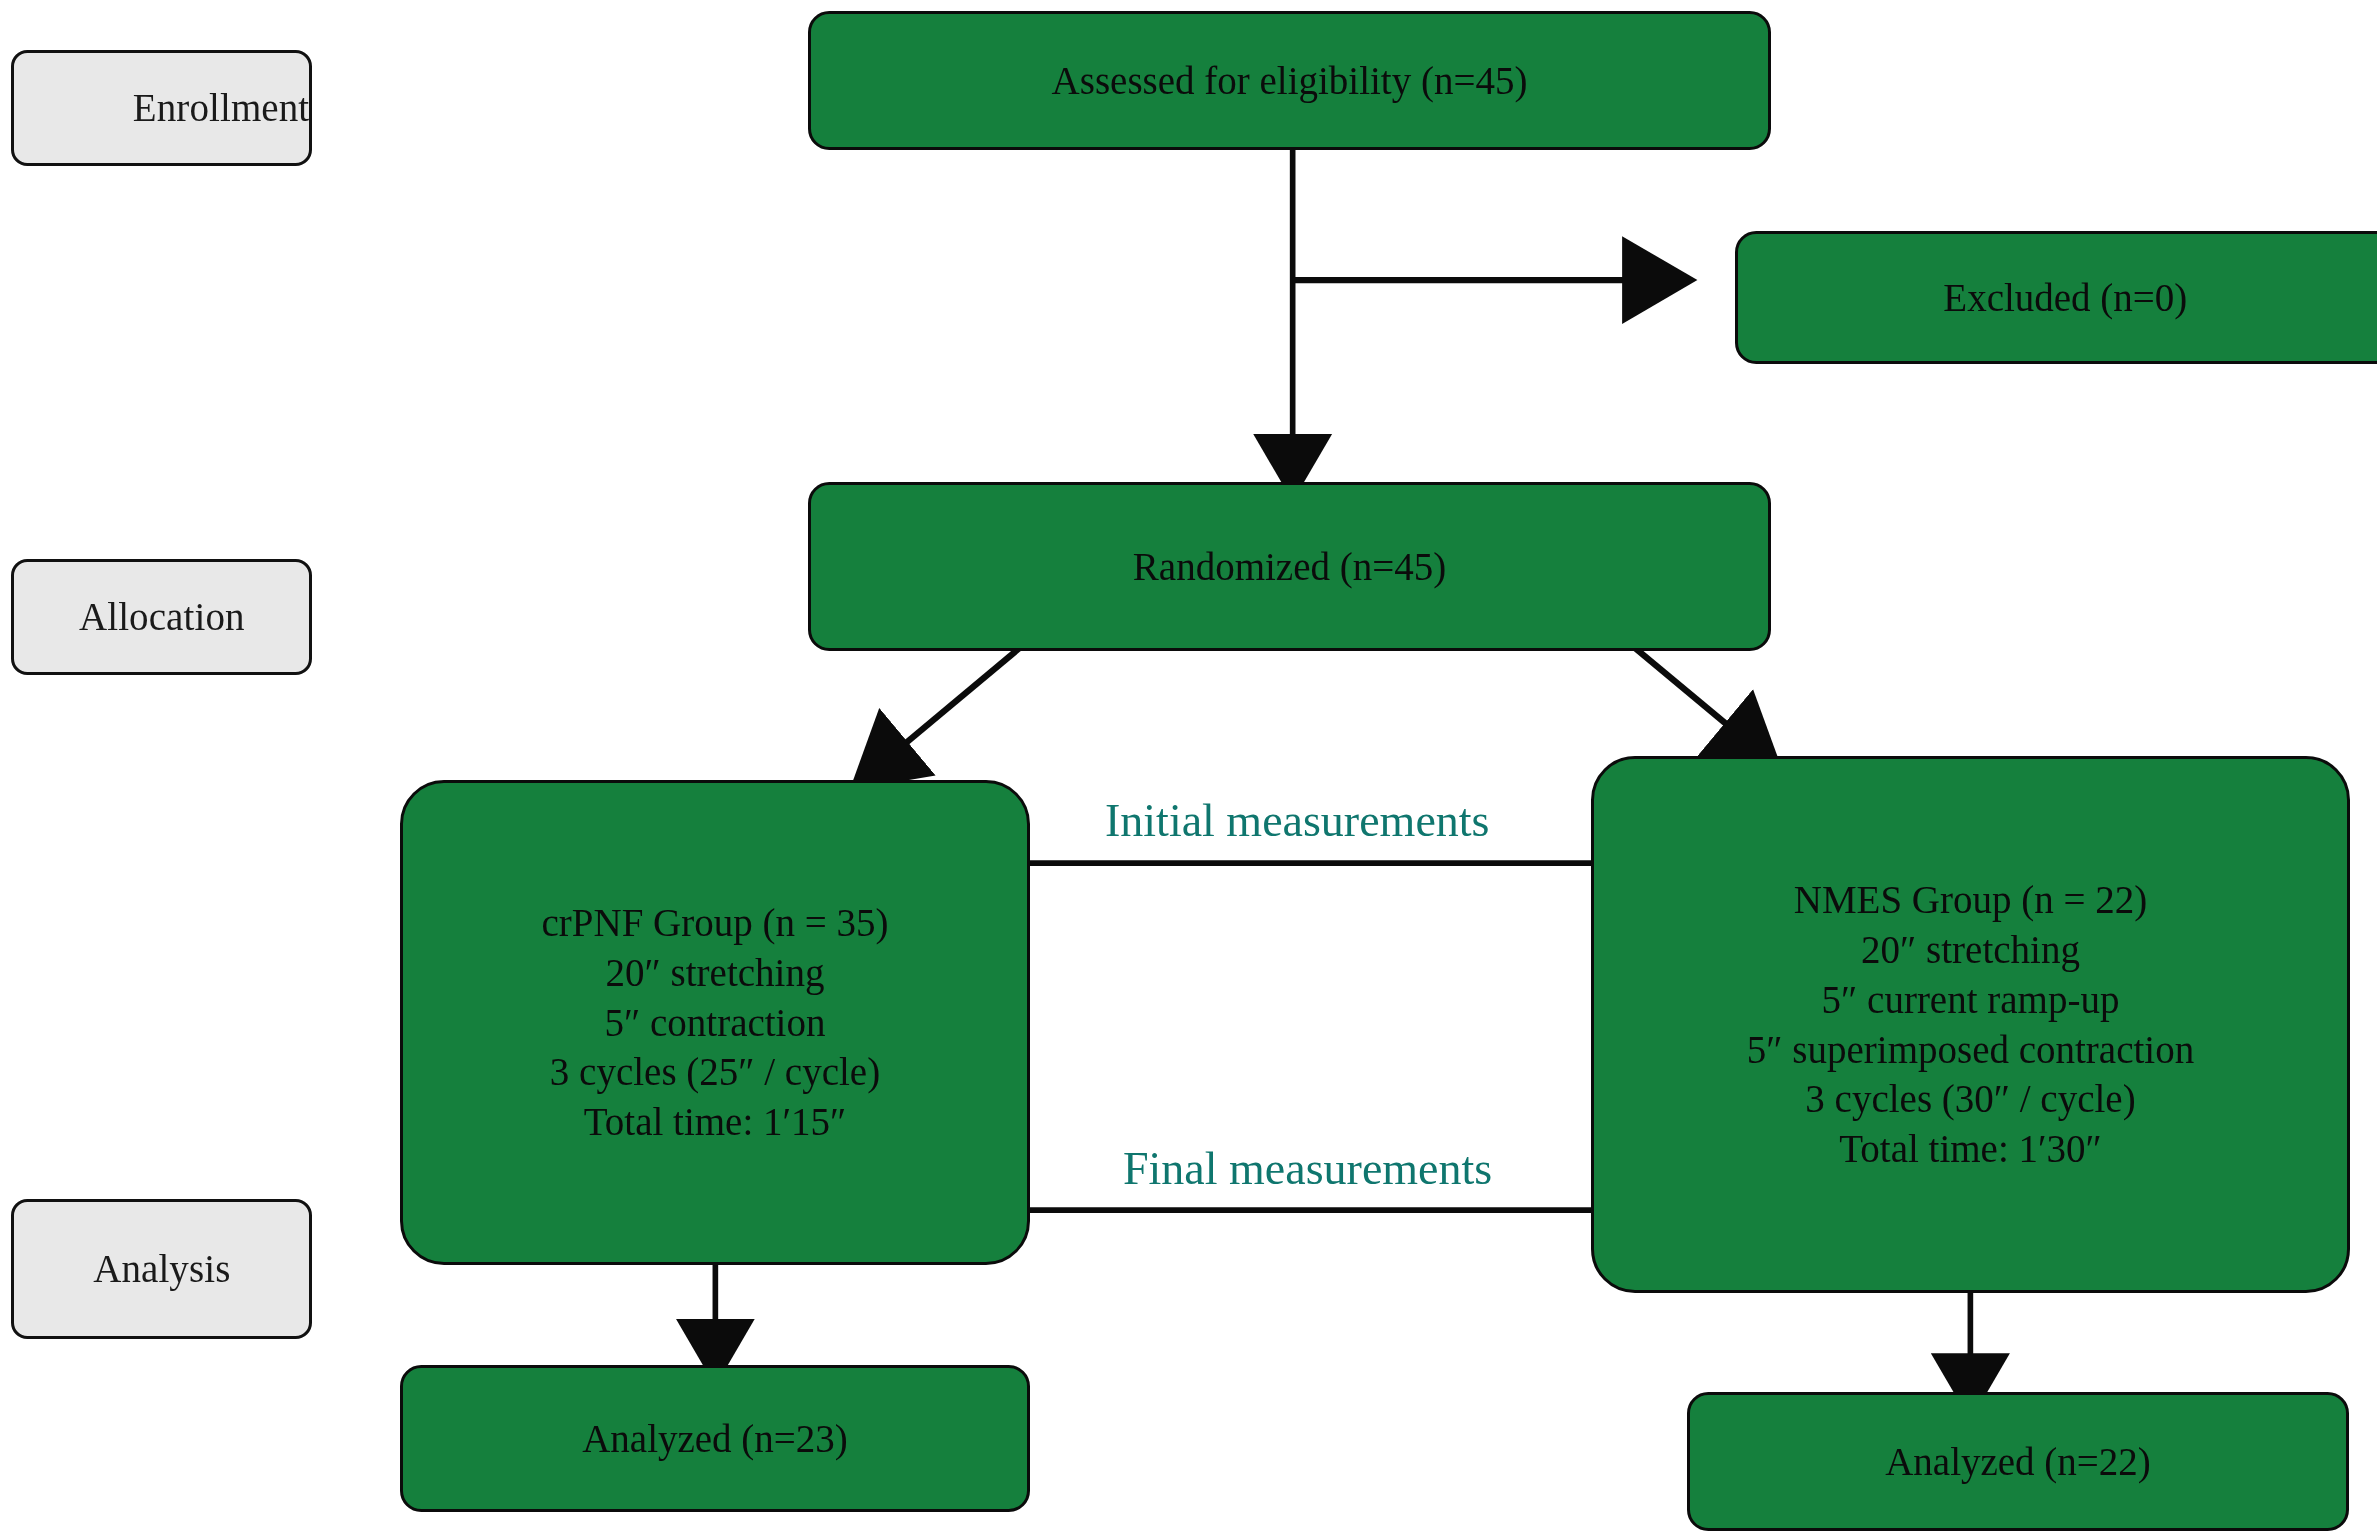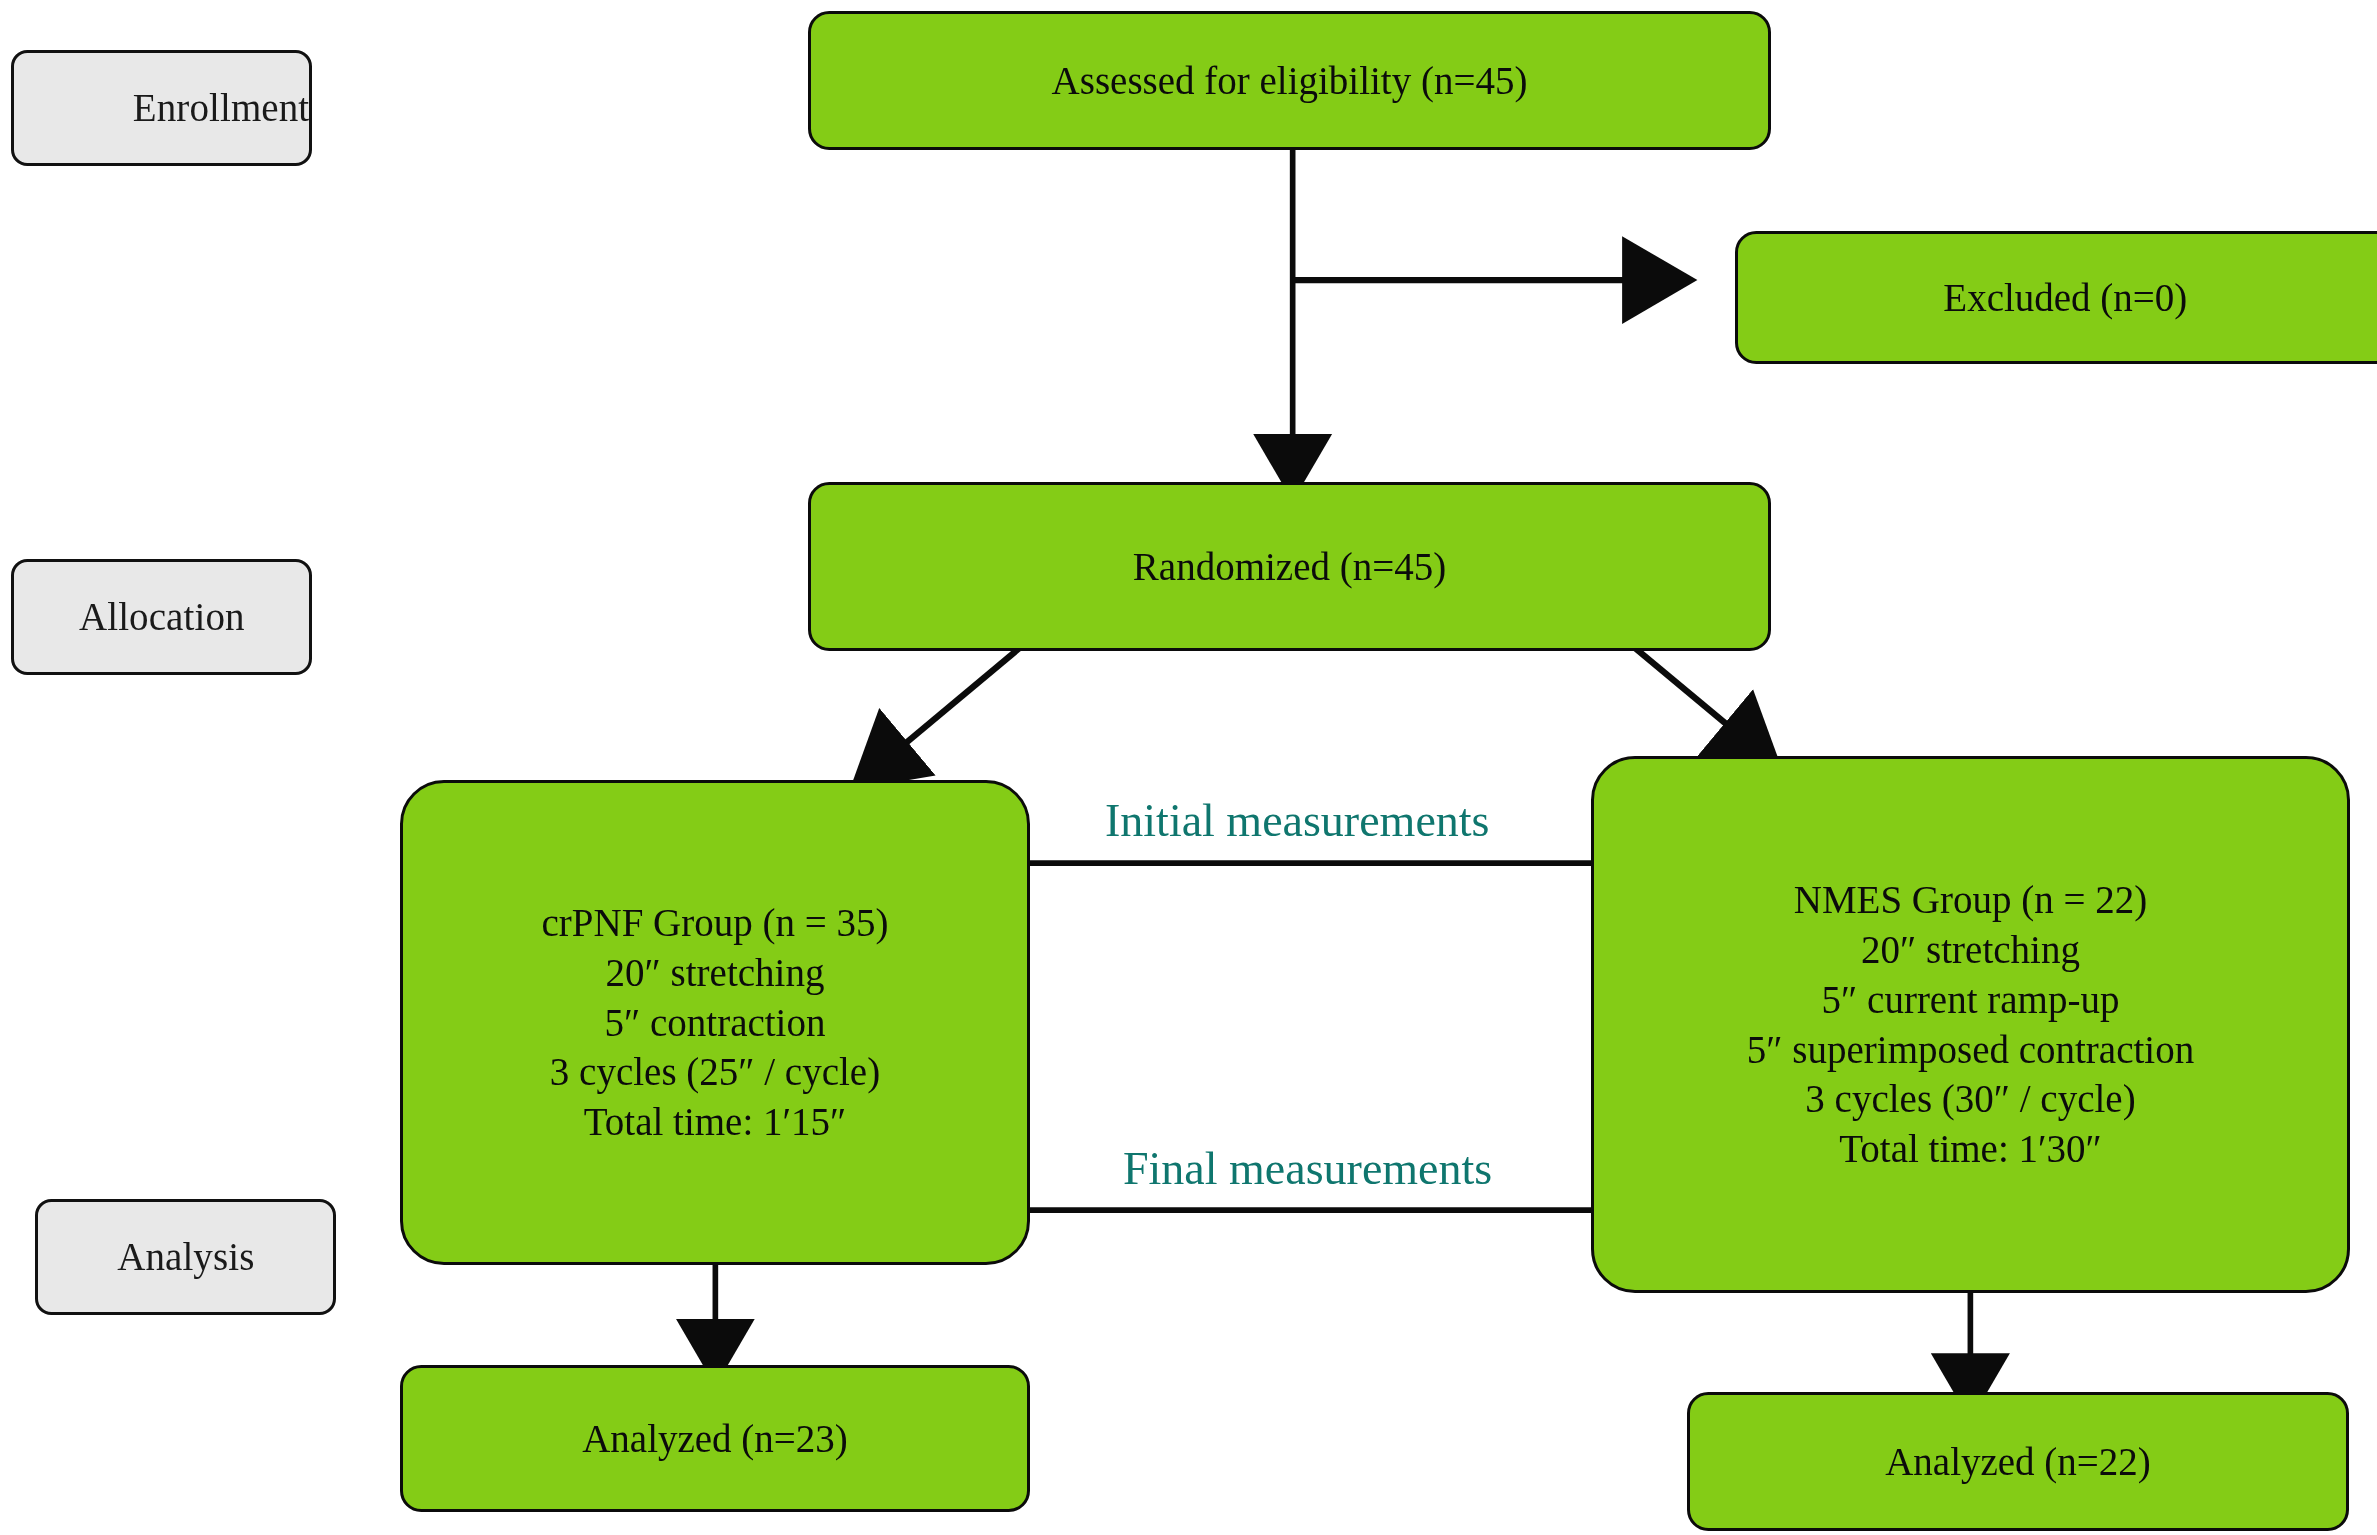--- a/index.html
+++ b/index.html
@@ -30,21 +30,21 @@
     color: #1a1a1a;
     font-size: 39px;
     line-height: 1.1;
     letter-spacing: 0.1px;
   }
 
   
   .flow-box {
     position: absolute;
     box-sizing: border-box;
-    background: #84cc16;
+    background: #15803d;
     border: 3.8px solid #0b0b0b;
     border-radius: 21.3px;
     display: flex;
     align-items: center;
     justify-content: center;
     text-align: center;
     color: #0b0b0b;
     font-size: 39px;
     line-height: 1.12;
     padding: 6.3px 16.3px;
@@ -113,21 +113,21 @@
   </svg>
 
   <div class="stage-chip" style="left:11.3px; top:50px; width:301px; height:116px;justify-content:flex-end;">
     <span>Enrollment</span>
   </div>
 
   <div class="stage-chip" style="left:11.3px; top:559px; width:301px; height:116px;">
     <span>Allocation</span>
   </div>
 
-  <div class="stage-chip" style="left:11.3px; top:1199px; width:301px; height:116px;margin-left:24px;">
+  <div class="stage-chip" style="left:11.3px; top:1199px; width:301px; height:140px;">
     <span>Analysis</span>
   </div>
 
   <div class="flow-box" style="left:808px; top:11.3px; width:963px; height:139px;">
     <span>Assessed for eligibility (n=45)</span>
   </div>
 
   <div class="flow-box" style="left:1735px; top:231px; width:662px; height:133px;padding-left:15px;">
     <span>Excluded (n=0)</span>
   </div>

